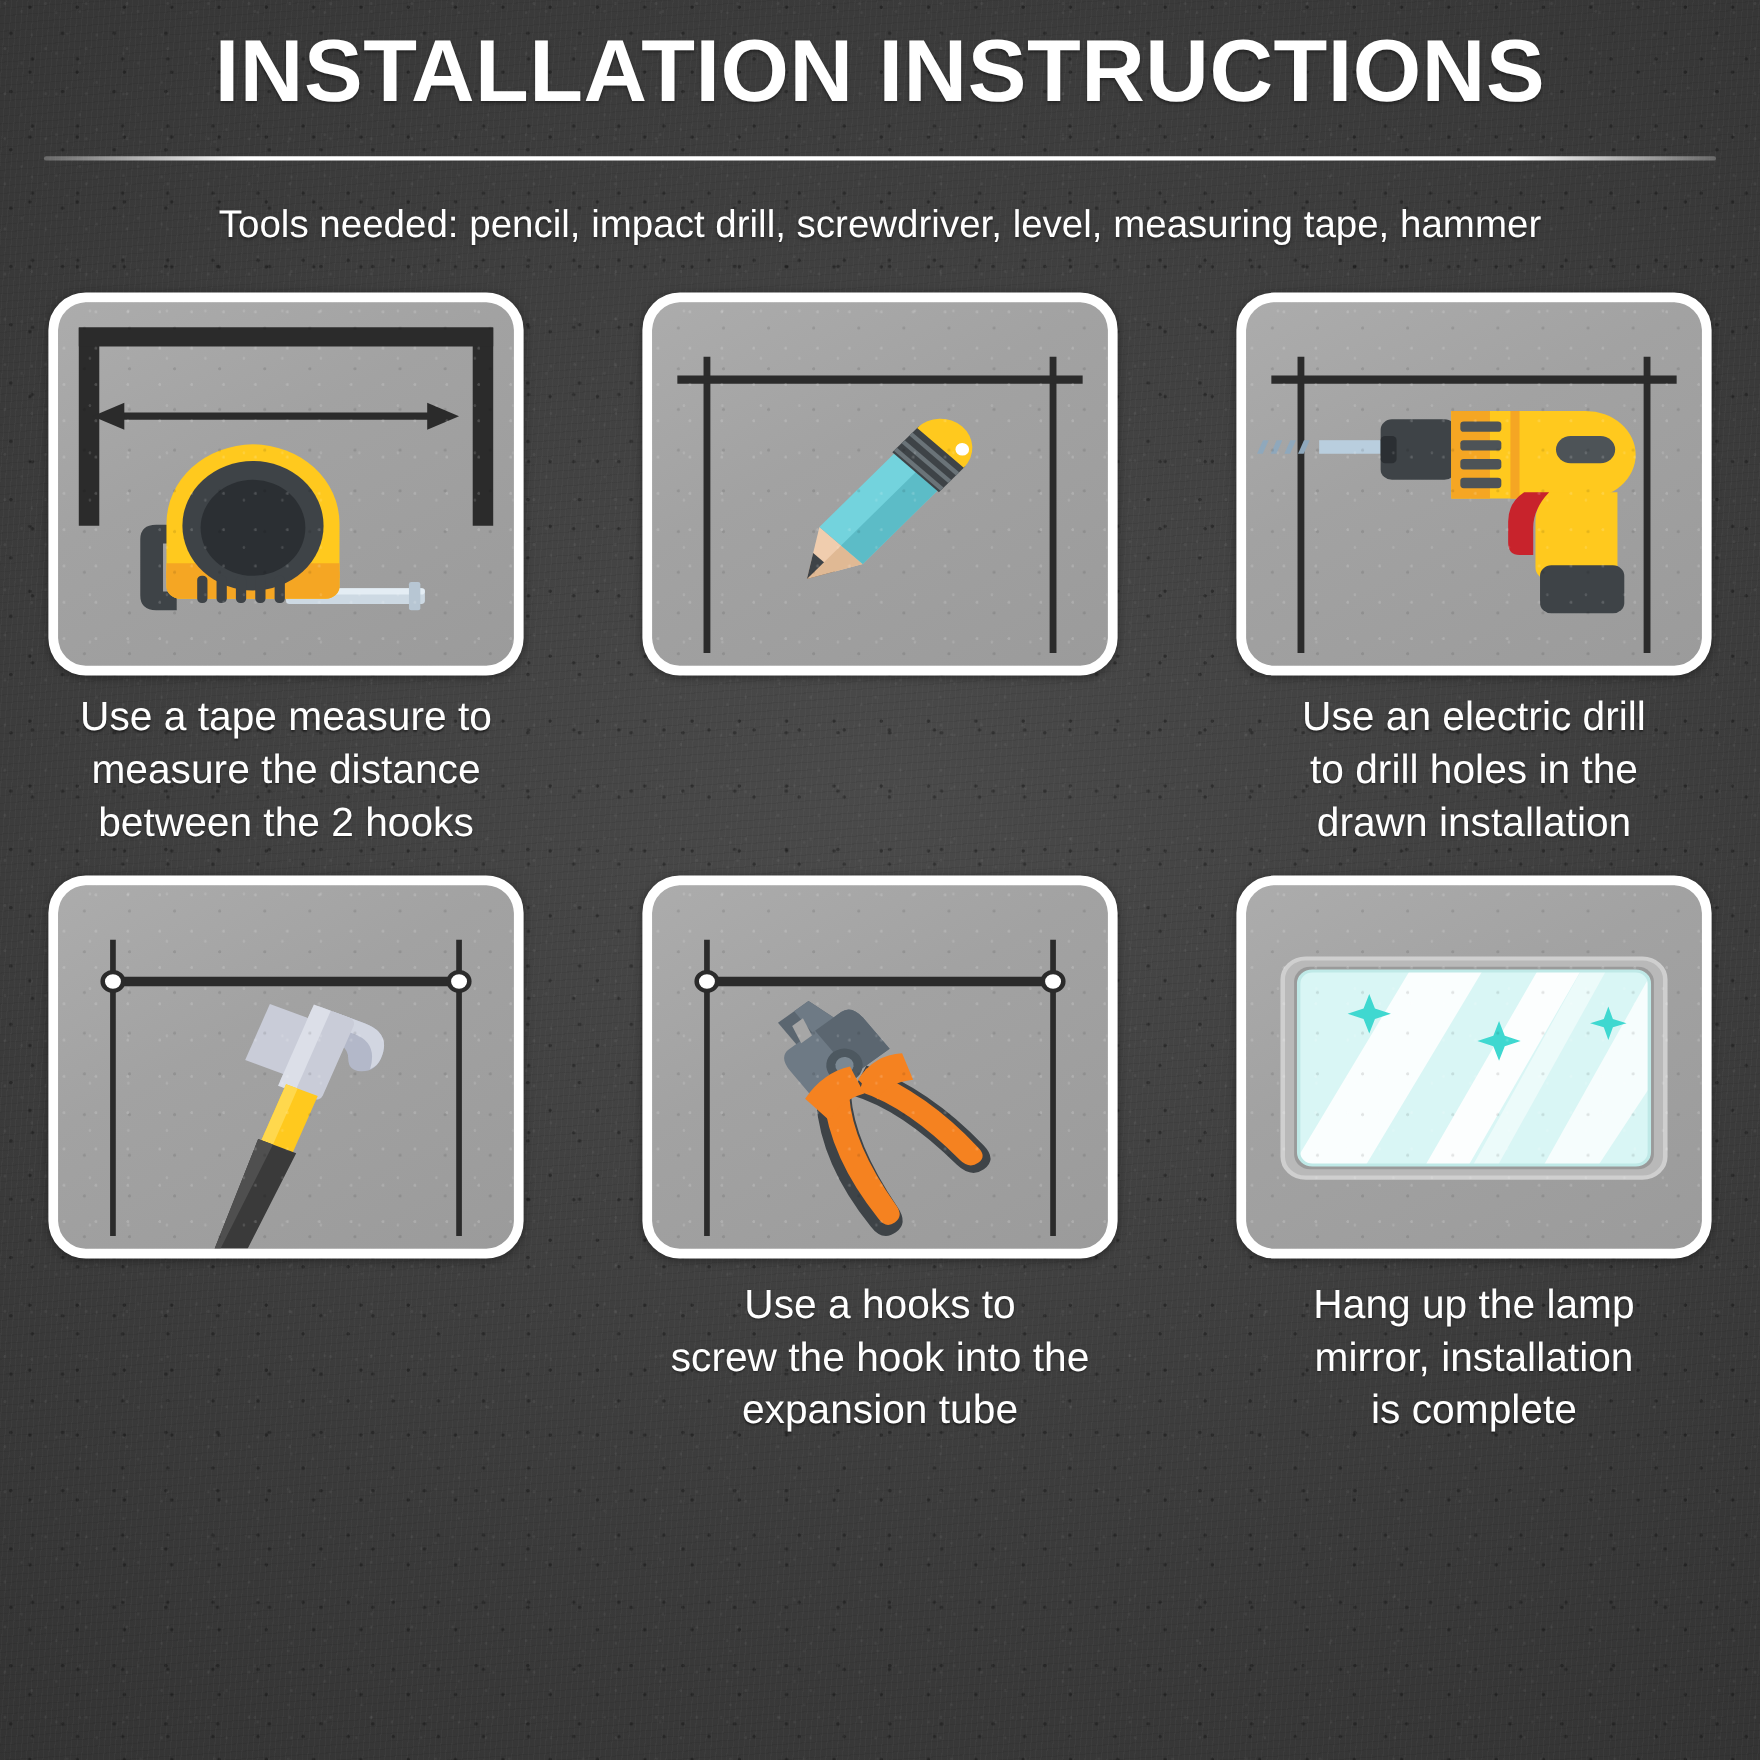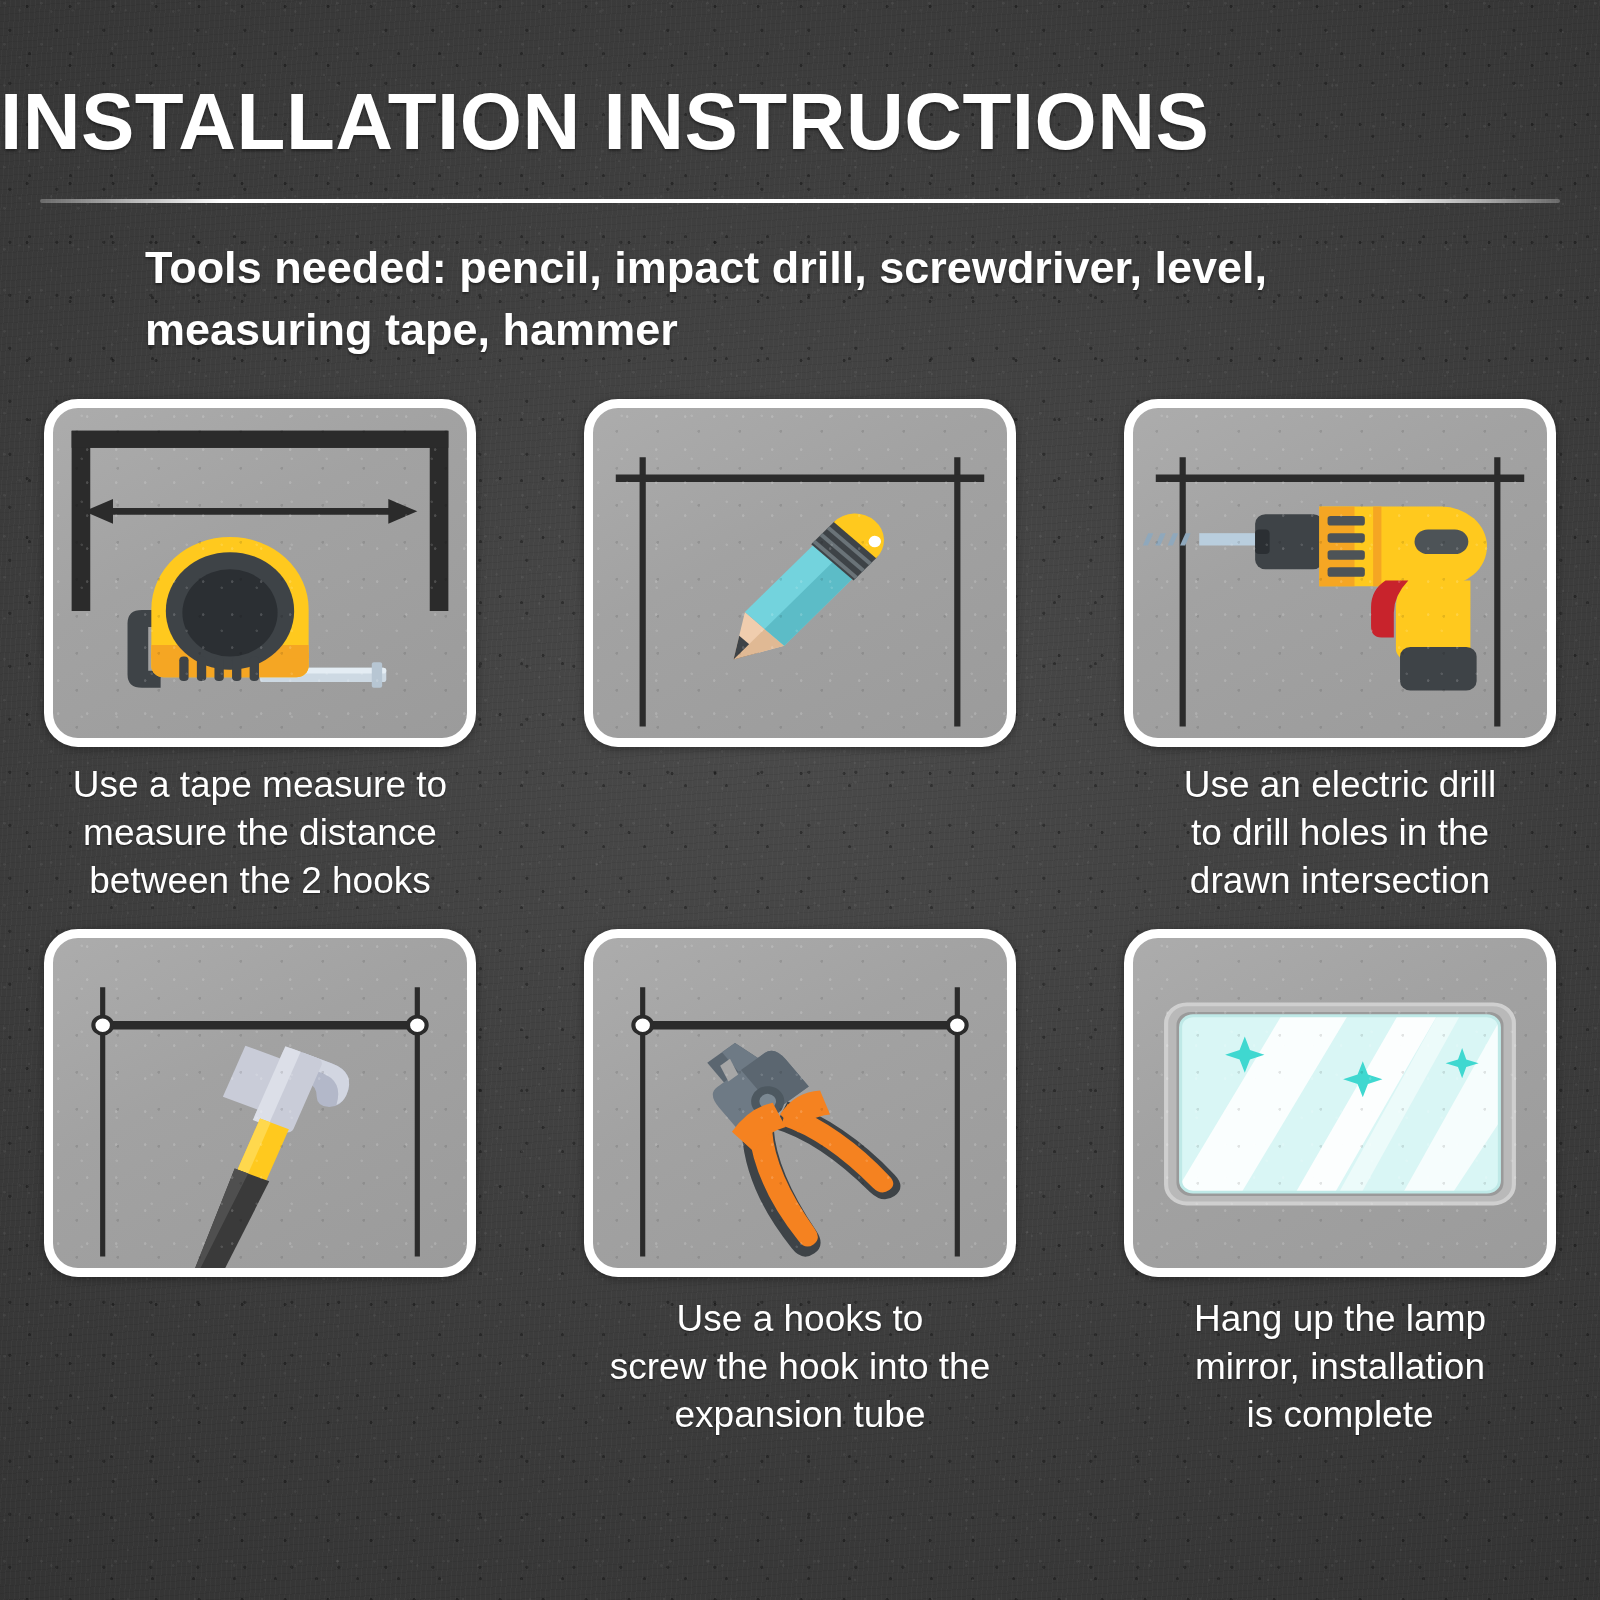--- a/index.html
+++ b/index.html
@@ -42,21 +42,22 @@
     pointer-events: none;
     background-image:
       repeating-linear-gradient(94deg,  rgba(255,255,255,0.022) 0 1px, transparent 1px 5px),
       repeating-linear-gradient(176deg, rgba(0,0,0,0.055)      0 1px, transparent 1px 7px);
   }
 
   
   #header {
     position: relative;
     z-index: 3;
-    padding-top: 81px;
+    padding-top: 24px;
+    text-align: center;
   }
   #main-title {
     font-size: 80px;
     font-weight: bold;
     color: #ffffff;
     letter-spacing: 0.5px;
     line-height: 1.02;
     white-space: nowrap;
     transform: scaleX(1.0);
     text-shadow: 0 2px 3px rgba(0,0,0,0.45);
@@ -64,22 +65,22 @@
   #title-rule {
     width: 1520px;
     height: 4px;
     margin: 36px auto 0 auto;
     background: linear-gradient(90deg, rgba(255,255,255,0.25), #ffffff 12%, #ffffff 88%, rgba(255,255,255,0.25));
     border-radius: 2px;
   }
   #tools-line {
     margin: 34px auto 11px auto;
     width: 1310px;
-    font-size: 45px;
-    font-weight: bold;
+    font-size: 35px;
+    font-weight: normal;
     color: #ffffff;
     line-height: 1.38;
     text-shadow: 0 2px 3px rgba(0,0,0,0.45);
   }
 
   
   #steps-grid {
     position: relative;
     z-index: 3;
     margin-top: 38px;
@@ -251,21 +252,21 @@
           <rect x="272" y="128" width="52" height="26" rx="13" fill="#4d5357"></rect>
 
           <path d="M264 182 h62 v84 h-60 a12 12 0 0 1 -12 -12 l0 -44 q0 -16 10 -28 Z" fill="#ffc91e"></path>
           <path d="M266 182 q-14 16 -14 34 v26 h-12 q-10 0 -10 -12 l0 -20 q0 -18 14 -28 Z" fill="#c8232c"></path>
 
           <rect x="258" y="252" width="74" height="46" rx="10" fill="#3e4347"></rect>
         </svg>
       </div>
       <div class="caption">Use an electric drill
 to drill holes in the
-drawn intersection</div>
+drawn installation</div>
     </div>
 
     <div class="step-card row2">
       <div class="tile">
         <svg class="tile-art" viewBox="0 0 400 348" preserveAspectRatio="none">
 
           <line x1="48" y1="52" x2="48" y2="336" stroke="#2b2b2b" stroke-width="5"></line>
           <line x1="352" y1="52" x2="352" y2="336" stroke="#2b2b2b" stroke-width="5"></line>
           <line x1="48" y1="92" x2="352" y2="92" stroke="#2b2b2b" stroke-width="9"></line>
           <circle cx="48" cy="92" r="9" fill="#ffffff" stroke="#2b2b2b" stroke-width="4"></circle>

